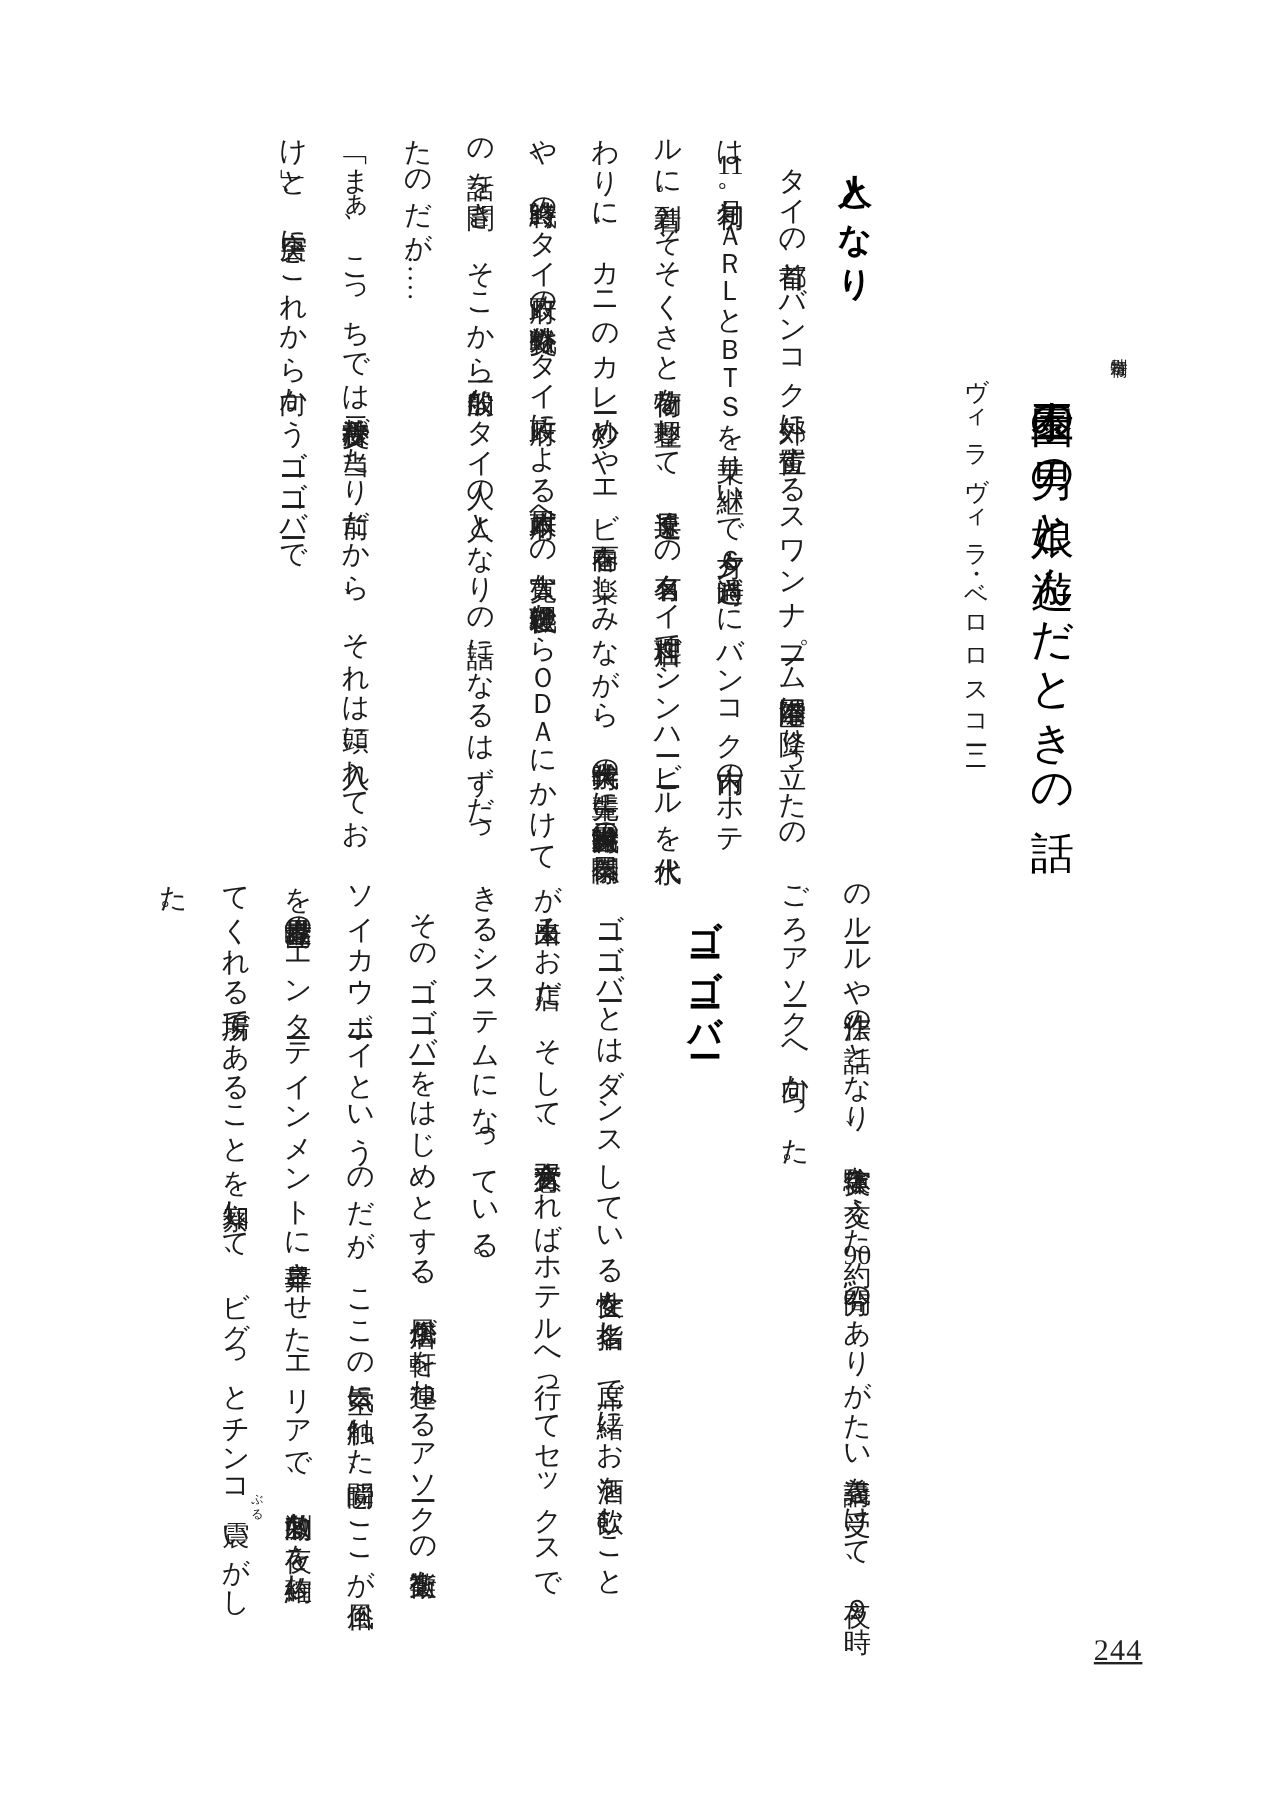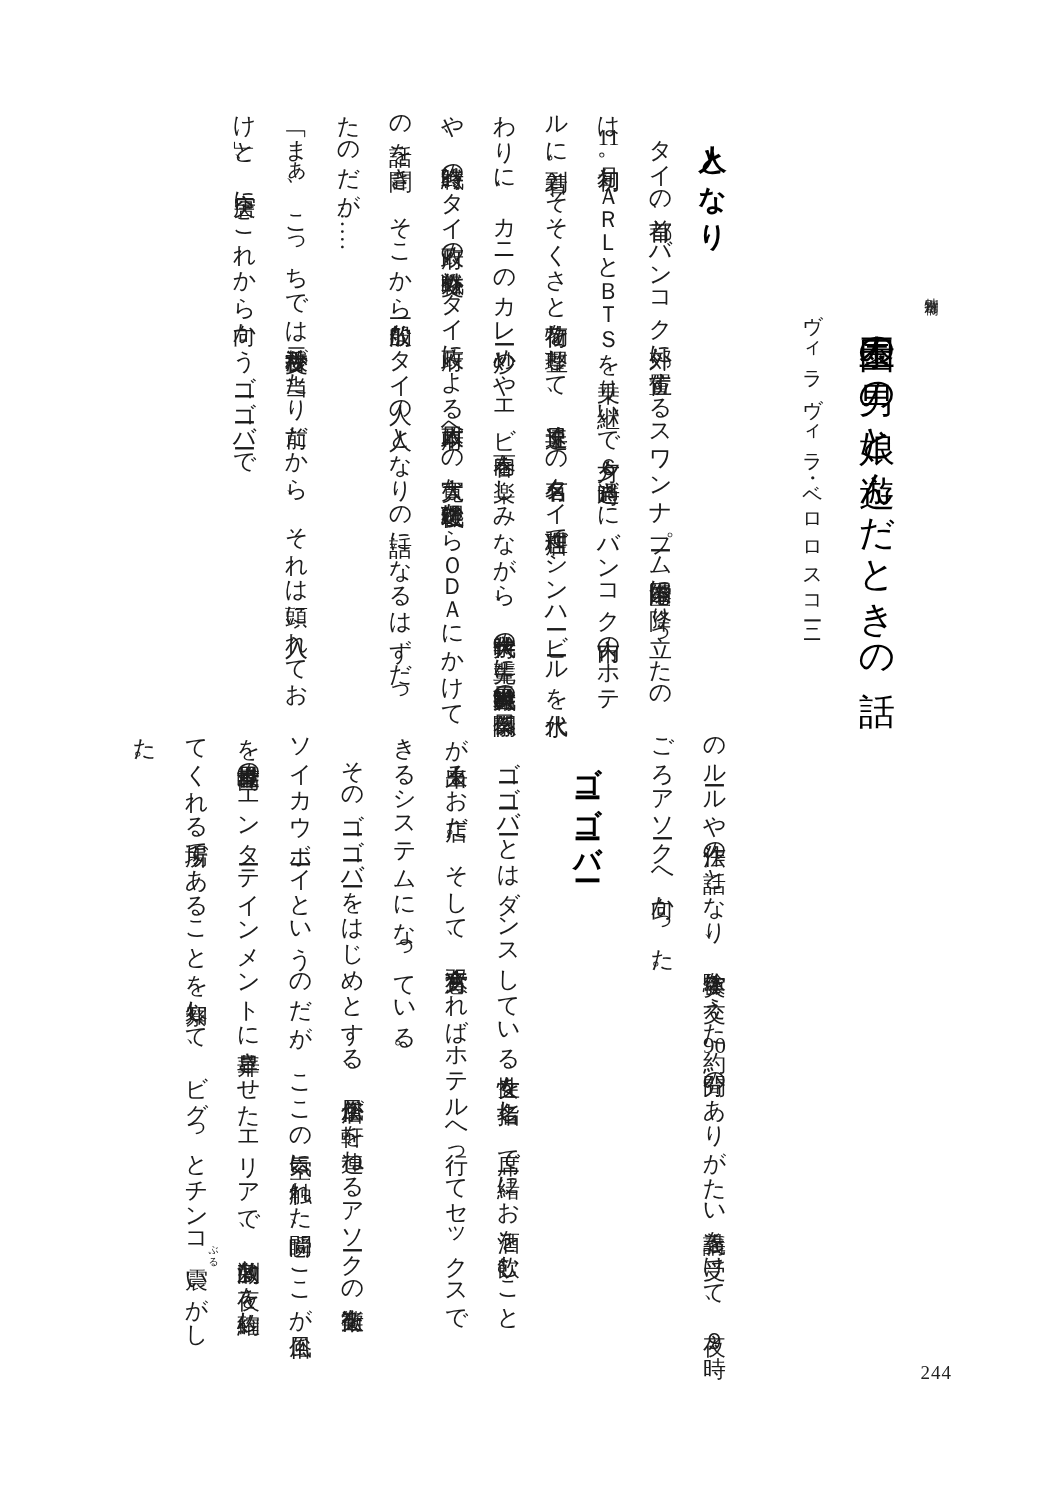--- a/index.html
+++ b/index.html
@@ -52,22 +52,23 @@
   .section-heading.spaced{margin-left:27px;margin-right:23px;}
   .tcy{
     text-combine-upright:all;
     -webkit-text-combine:horizontal;
   }
   ruby{ruby-position:over;}
   rt{font-size:10px;letter-spacing:0;}
   
   .page-number{
     position:absolute;top:1362px;right:105px;
-    font-size:19px;letter-spacing:1px;color:#222;
+    font-size:25px;letter-spacing:1px;color:#222;
     font-family:"Liberation Serif","DejaVu Serif",serif;
+    text-decoration:underline;
   }
 </style>
 </head>
 <body>
 
 <div class="page">
 
   <div class="title-block vtext">
     <div class="contribution-label">特別寄稿</div>
     <h1 class="main-title">泰王国の男の娘と遊んだときの話</h1>

